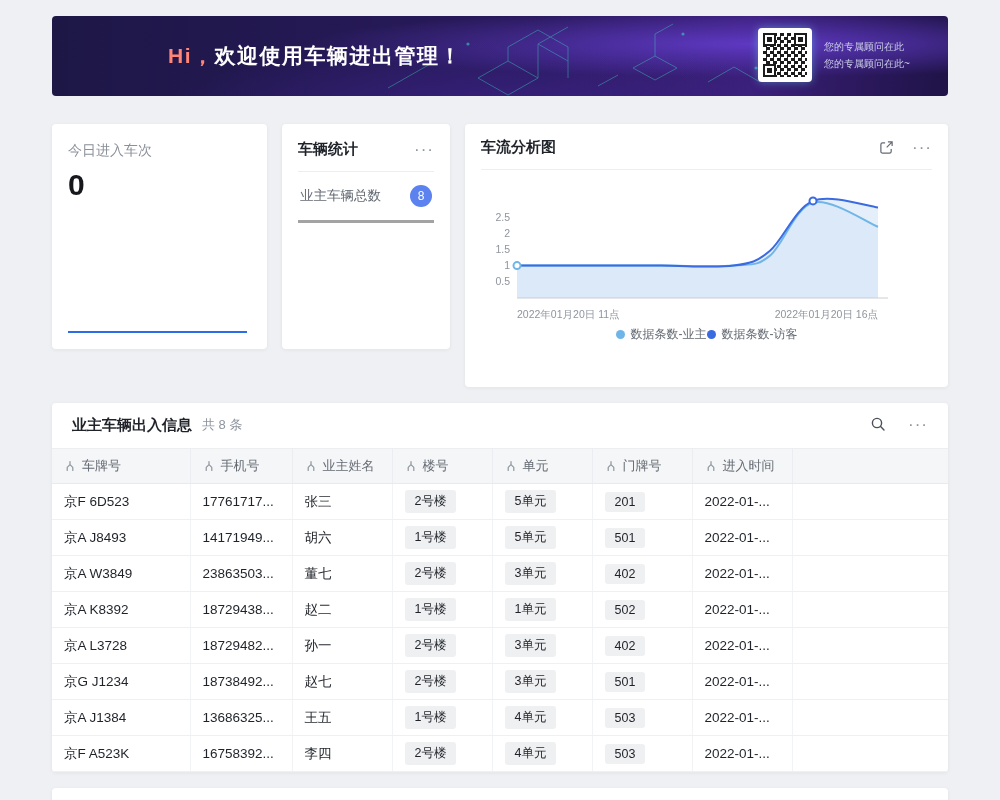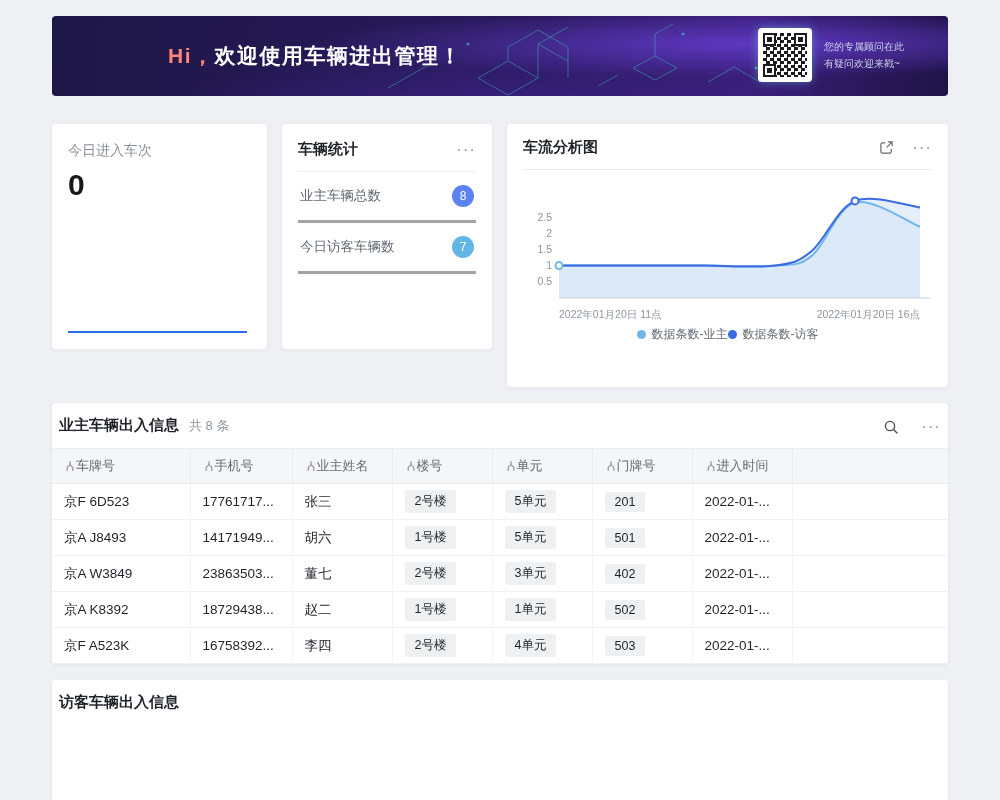--- a/index.html
+++ b/index.html
@@ -29,50 +29,50 @@
   .qr-note { font-size:10px; color:#c9cde6; line-height:1.7; width:108px; }
 
   
   .cards-row { display:flex; gap:15px; margin-bottom:16px;margin-top:28px; }
   .card { background:#fff; border-radius:4px; box-shadow:0 1px 4px rgba(31,35,41,.06); }
   .today-card { width:215px; height:225px; padding:18px 16px; position:relative; }
   .muted-title { font-size:14px; color:#8a9099; }
   .big-value { font-size:30px; font-weight:600; color:#16181c; margin-top:8px; }
   .blue-underline { position:absolute; left:16px; right:20px; bottom:16px; height:2px; background:#2b6de8; }
 
-  .stats-card { width:210px; height:225px; padding:16px; }
+  .stats-card { width:168px; height:225px; padding:16px; }
   .card-header { display:flex; align-items:center; justify-content:space-between;
     padding-bottom:12px; border-bottom:1px solid #eceef0; }
   .card-title { font-size:15px; font-weight:bold; color:#1f2329; }
   .ellipsis { font-size:17px; color:#8f959e; letter-spacing:1px; line-height:1; cursor:pointer; user-select:none; }
   .stat-row { display:flex; align-items:center; justify-content:space-between; padding:13px 2px;
     border-bottom:3px solid #a3a3a3; font-size:13.5px; color:#646a73; }
   .stat-badge { min-width:22px; height:22px; border-radius:50%; color:#fff; font-size:12px;
     display:flex; align-items:center; justify-content:center; }
 
   .chart-card { flex:1; height:263px; padding:14px 16px; }
   .header-icons { display:flex; align-items:center; gap:18px; }
   #flow-chart { display:block; margin-top:6px; }
   #flow-chart text.tick { font-size:10.5px; fill:#8f959e; font-family:"Liberation Sans",sans-serif; }
   .legend { display:flex; justify-content:center; margin-top:2px; }
   .legend-item { display:flex; align-items:center; gap:6px; font-size:12px; color:#646a73; cursor:pointer; }
   .legend-dot { width:9px; height:9px; border-radius:50%; display:inline-block; }
 
   
   .table-card { margin-bottom:16px; }
-  .table-header-bar { display:flex; align-items:flex-end; padding:13px 7px; }
+  .table-header-bar { display:flex; align-items:flex-start; padding:13px 20px; }
   .count { font-size:13px; color:#8f959e; margin-left:10px; }
   .spacer { flex:1; }
   .hdr-icon { cursor:pointer; display:flex; align-items:center; margin-right:22px; }
   table { width:100%; border-collapse:collapse; table-layout:fixed; }
   thead th { background:#f5f6f7; font-weight:normal; font-size:13px; color:#646a73; text-align:left;
     padding:8px 12px; border-top:1px solid #eceef0; border-bottom:1px solid #e8eaed;
     border-right:1px solid #ebedf0; white-space:nowrap; overflow:hidden; }
   thead th:last-child { border-right:none; }
-  .th-inner { display:flex; align-items:center; gap:0; }
+  .th-inner { display:flex; align-items:center; gap:6px; }
   tbody td { font-size:13.5px; color:#1f2329; padding:6px 12px; border-bottom:1px solid #eef0f2;
     border-right:1px solid #f2f3f5; white-space:nowrap; overflow:hidden; height:33px; }
   tbody td:last-child { border-right:none; }
   .tag { background:#eff0f2; border-radius:3px; padding:3px 10px; font-size:12.5px; color:#1f2329; display:inline-block; }
 
   .visitor-card { height:160px; }
 </style>
 </head>
 <body>
 
@@ -101,45 +101,41 @@
     <div class="banner-title"><span class="hi">Hi，</span><span>欢迎使用车辆进出管理！</span></div>
     <div class="qr-wrap">
       <div class="qr">
         <div class="qr-grid"></div>
         <span class="finder tl"></span>
         <span class="finder tr"></span>
         <span class="finder bl"></span>
       </div>
       <div class="qr-note">
         <div>您的专属顾问在此</div>
-        <div>有疑问欢迎来戳~</div>
+        <div>您的专属顾问在此~</div>
       </div>
     </div>
   </div>
 
   <div class="cards-row">
 
     <div class="card today-card">
       <div class="muted-title">今日进入车次</div>
       <div class="big-value">0</div>
       <div class="blue-underline"></div>
     </div>
 
     <div class="card stats-card">
       <div class="card-header">
         <span class="card-title">车辆统计</span>
         <span class="ellipsis">···</span>
       </div>
       <div class="stat-row">
         <span>业主车辆总数</span>
         <span class="stat-badge" id="badge-0" style="background: rgb(91, 130, 238);">8</span>
-      </div>
-      <div class="stat-row">
-        <span>今日访客车辆数</span>
-        <span class="stat-badge" id="badge-1" style="background: rgb(97, 182, 230);">7</span>
       </div>
     </div>
 
     <div class="card chart-card">
       <div class="card-header">
         <span class="card-title">车流分析图</span>
         <span class="header-icons">
           <svg width="15" height="15" viewBox="0 0 16 16">
             <path d="M6.5 3H3.8A1.8 1.8 0 0 0 2 4.8v7.4A1.8 1.8 0 0 0 3.8 14h7.4a1.8 1.8 0 0 0 1.8-1.8V9.5" stroke="#646a73" fill="none" stroke-width="1.3"></path>
             <path d="M9.5 2H14v4.5M14 2L8.2 7.8" stroke="#646a73" fill="none" stroke-width="1.3"></path>
@@ -296,20 +292,50 @@
             <td>京A K8392</td>
             <td>18729438...</td>
             <td>赵二</td>
             <td><span class="tag">1号楼</span></td>
             <td><span class="tag">1单元</span></td>
             <td><span class="tag">502</span></td>
             <td>2022-01-...</td>
             <td></td>
           </tr>
           <tr>
+            <td>京A L3728</td>
+            <td>18729482...</td>
+            <td>孙一</td>
+            <td><span class="tag">2号楼</span></td>
+            <td><span class="tag">3单元</span></td>
+            <td><span class="tag">402</span></td>
+            <td>2022-01-...</td>
+            <td></td>
+          </tr>
+          <tr>
+            <td>京G J1234</td>
+            <td>18738492...</td>
+            <td>赵七</td>
+            <td><span class="tag">2号楼</span></td>
+            <td><span class="tag">3单元</span></td>
+            <td><span class="tag">501</span></td>
+            <td>2022-01-...</td>
+            <td></td>
+          </tr>
+          <tr>
+            <td>京A J1384</td>
+            <td>13686325...</td>
+            <td>王五</td>
+            <td><span class="tag">1号楼</span></td>
+            <td><span class="tag">4单元</span></td>
+            <td><span class="tag">503</span></td>
+            <td>2022-01-...</td>
+            <td></td>
+          </tr>
+          <tr>
             <td>京F A523K</td>
             <td>16758392...</td>
             <td>李四</td>
             <td><span class="tag">2号楼</span></td>
             <td><span class="tag">4单元</span></td>
             <td><span class="tag">503</span></td>
             <td>2022-01-...</td>
             <td></td>
           </tr>
         </tbody>

